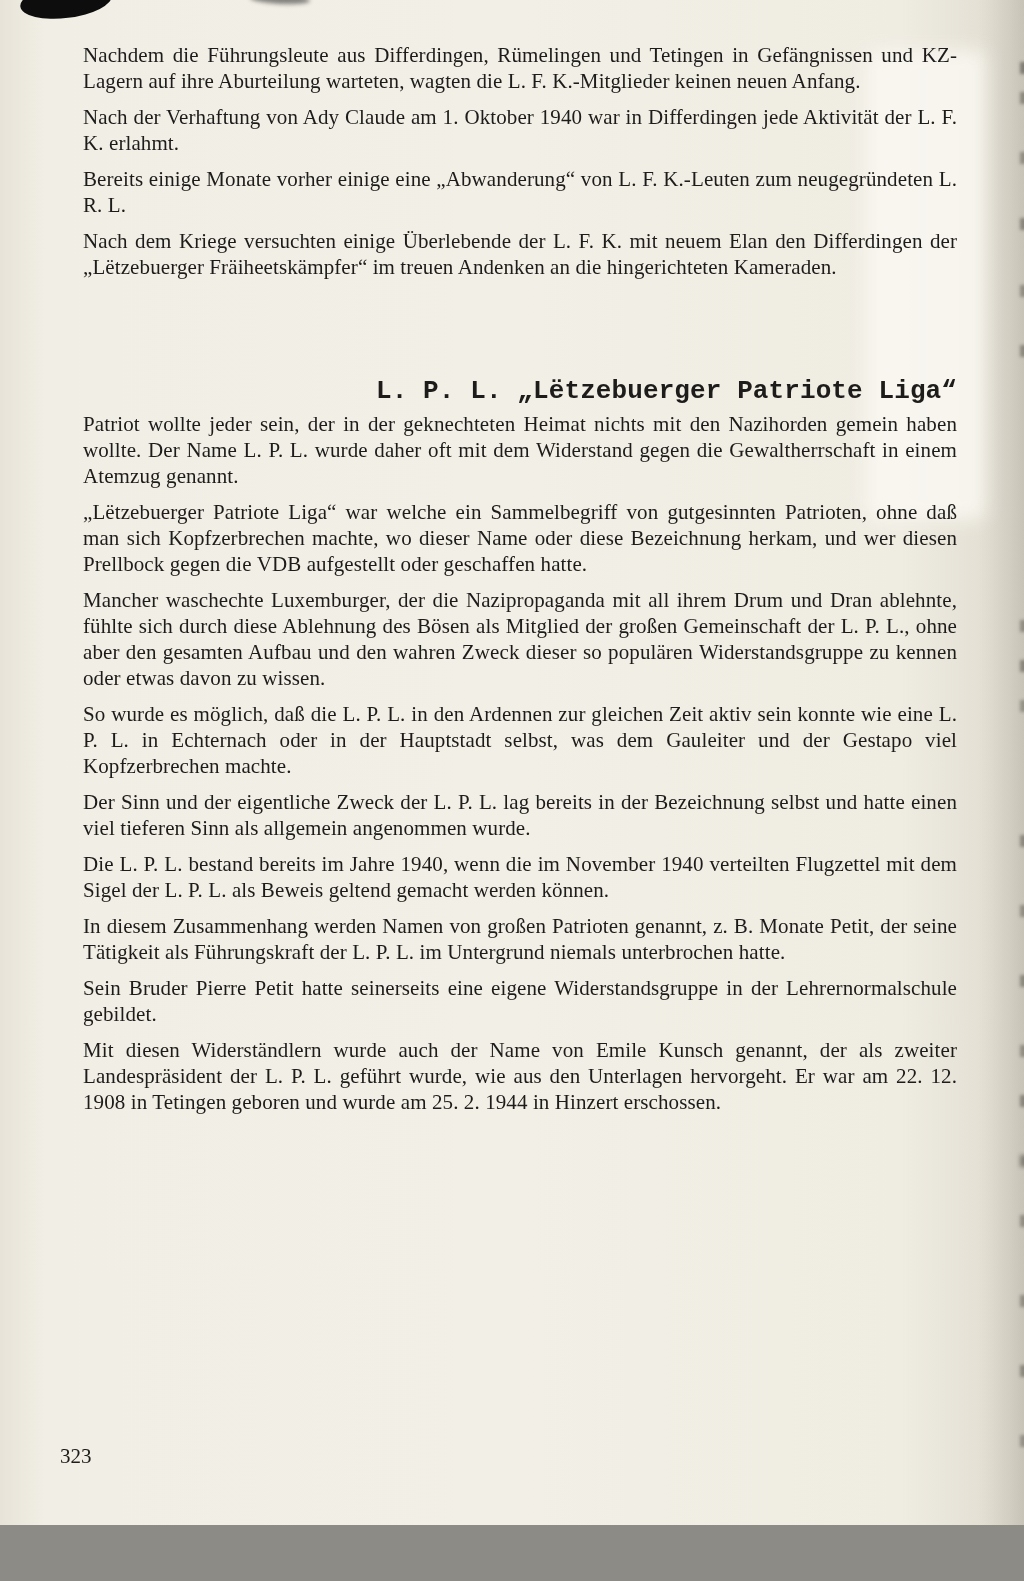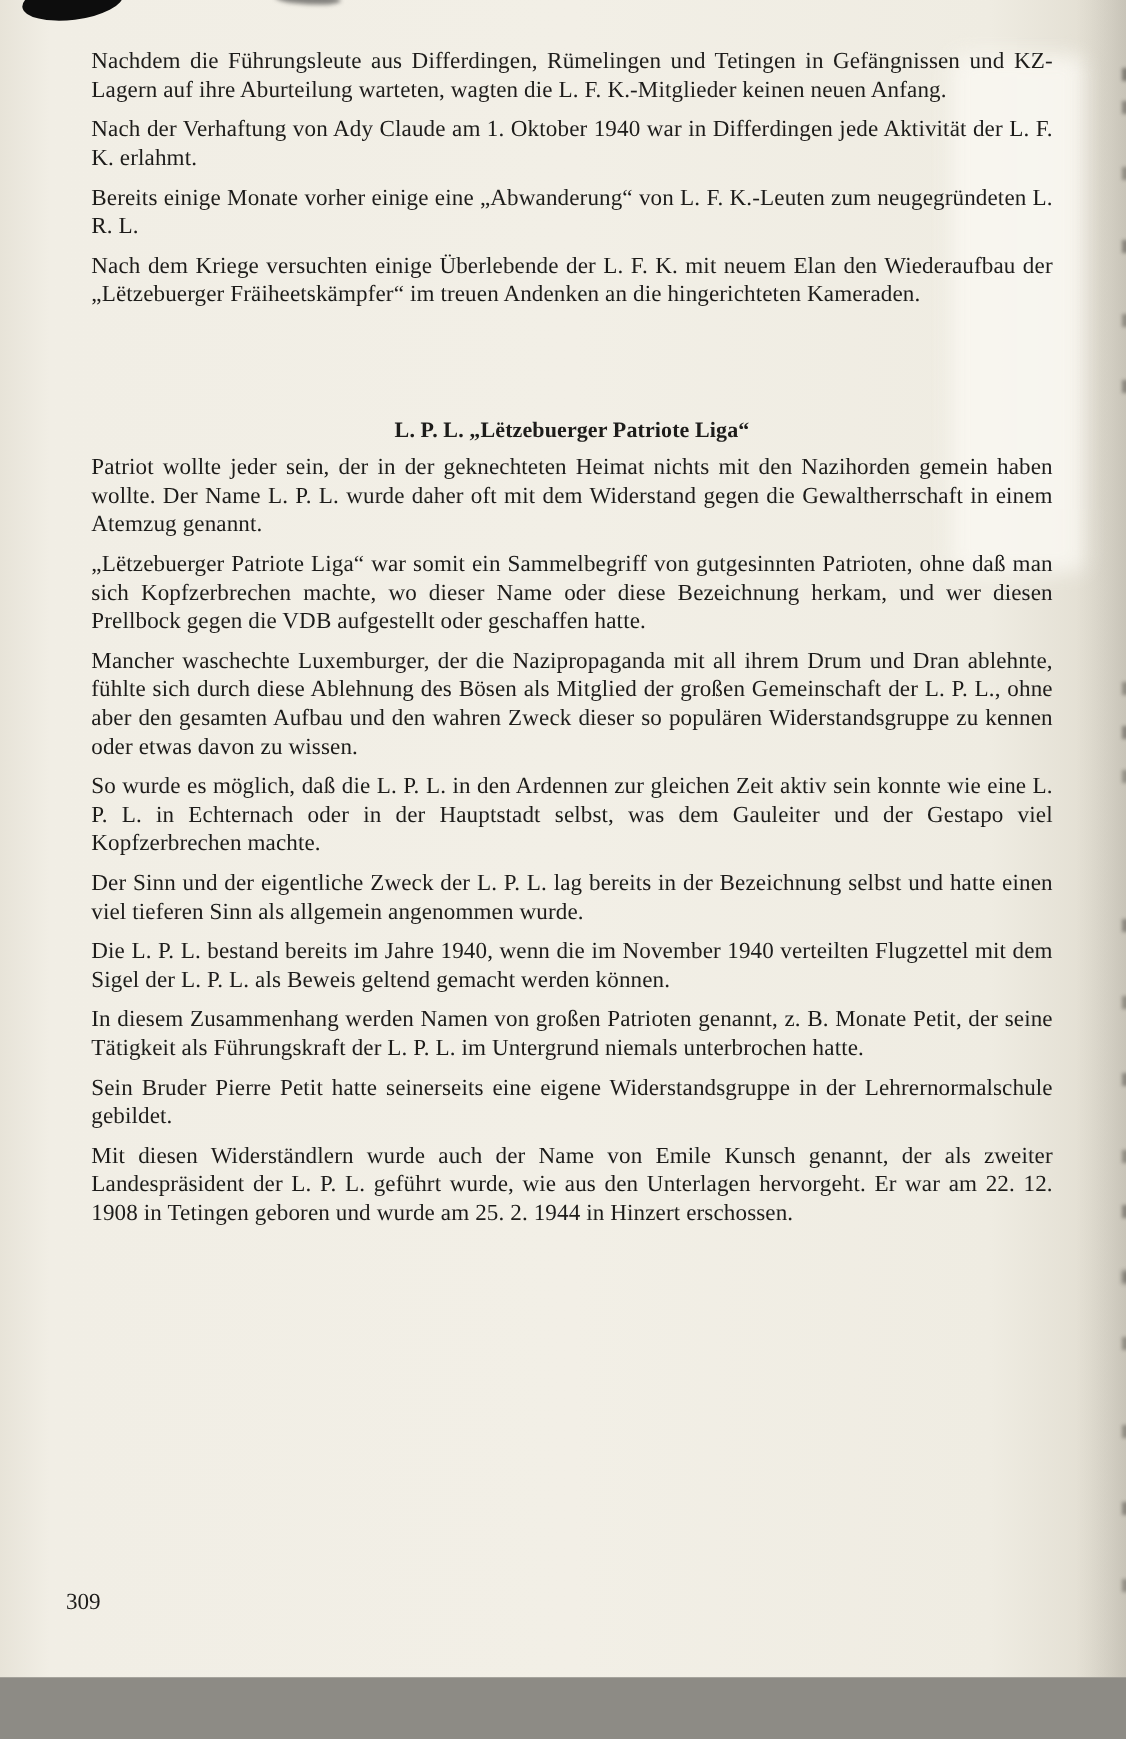--- a/index.html
+++ b/index.html
@@ -107,23 +107,24 @@
     font-size: 21px;
     line-height: 26px;
     text-align: justify;
     letter-spacing: .1px;
   }
   .para {
     margin: 0 0 10px 0;
   }
   .heading {
     margin: 98px 0 7px 0;
-    font-size: 20px;
+    font-size: 26px;
     font-weight: bold;
-    text-align: center;
+    text-align: right;
+    font-family: Liberation Mono, monospace;
   }
   .page-number {
     position: absolute;
     left: 60px;
     bottom: 56px;
     font-size: 21px;
   }
 </style>
 </head>
 <body>
@@ -133,30 +134,30 @@
   <div class="corner-mark"></div>
   <div class="corner-mark2"></div>
   <div class="light-patch"></div>
   <div class="right-strip"></div>
   <div class="smudges"></div>
 
   <main class="text-block">
     <p class="para">Nachdem die Führungsleute aus Differdingen, Rümelingen und Tetingen in Gefängnissen und KZ-Lagern auf ihre Aburteilung warteten, wagten die L. F. K.-Mitglieder keinen neuen Anfang.</p>
     <p class="para">Nach der Verhaftung von Ady Claude am 1. Oktober 1940 war in Differdingen jede Aktivität der L. F. K. erlahmt.</p>
     <p class="para">Bereits einige Monate vorher einige eine „Abwanderung“ von L. F. K.-Leuten zum neugegründeten L. R. L.</p>
-    <p class="para">Nach dem Kriege versuchten einige Überlebende der L. F. K. mit neuem Elan den Wiederaufbau der „Lëtzebuerger Fräiheetskämpfer“ im treuen Andenken an die hingerichteten Kameraden.</p>
+    <p class="para">Nach dem Kriege versuchten einige Überlebende der L. F. K. mit neuem Elan den Differdingen der „Lëtzebuerger Fräiheetskämpfer“ im treuen Andenken an die hingerichteten Kameraden.</p>
 
     <h2 class="heading">L. P. L. „Lëtzebuerger Patriote Liga“</h2>
 
     <p class="para">Patriot wollte jeder sein, der in der geknechteten Heimat nichts mit den Nazihorden gemein haben wollte. Der Name L. P. L. wurde daher oft mit dem Widerstand gegen die Gewaltherrschaft in einem Atemzug genannt.</p>
-    <p class="para">„Lëtzebuerger Patriote Liga“ war somit ein Sammelbegriff von gutgesinnten Patrioten, ohne daß man sich Kopfzerbrechen machte, wo dieser Name oder diese Bezeichnung herkam, und wer diesen Prellbock gegen die VDB aufgestellt oder geschaffen hatte.</p>
+    <p class="para">„Lëtzebuerger Patriote Liga“ war welche ein Sammelbegriff von gutgesinnten Patrioten, ohne daß man sich Kopfzerbrechen machte, wo dieser Name oder diese Bezeichnung herkam, und wer diesen Prellbock gegen die VDB aufgestellt oder geschaffen hatte.</p>
     <p class="para">Mancher waschechte Luxemburger, der die Nazipropaganda mit all ihrem Drum und Dran ablehnte, fühlte sich durch diese Ablehnung des Bösen als Mitglied der großen Gemeinschaft der L. P. L., ohne aber den gesamten Aufbau und den wahren Zweck dieser so populären Widerstandsgruppe zu kennen oder etwas davon zu wissen.</p>
     <p class="para">So wurde es möglich, daß die L. P. L. in den Ardennen zur gleichen Zeit aktiv sein konnte wie eine L. P. L. in Echternach oder in der Hauptstadt selbst, was dem Gauleiter und der Gestapo viel Kopfzerbrechen machte.</p>
     <p class="para">Der Sinn und der eigentliche Zweck der L. P. L. lag bereits in der Bezeichnung selbst und hatte einen viel tieferen Sinn als allgemein angenommen wurde.</p>
     <p class="para">Die L. P. L. bestand bereits im Jahre 1940, wenn die im November 1940 verteilten Flugzettel mit dem Sigel der L. P. L. als Beweis geltend gemacht werden können.</p>
     <p class="para">In diesem Zusammenhang werden Namen von großen Patrioten genannt, z. B. Monate Petit, der seine Tätigkeit als Führungskraft der L. P. L. im Untergrund niemals unterbrochen hatte.</p>
     <p class="para">Sein Bruder Pierre Petit hatte seinerseits eine eigene Widerstandsgruppe in der Lehrernormalschule gebildet.</p>
     <p class="para">Mit diesen Widerständlern wurde auch der Name von Emile Kunsch genannt, der als zweiter Landespräsident der L. P. L. geführt wurde, wie aus den Unterlagen hervorgeht. Er war am 22. 12. 1908 in Tetingen geboren und wurde am 25. 2. 1944 in Hinzert erschossen.</p>
   </main>
 
-  <div class="page-number">309</div>
+  <div class="page-number">323</div>
 
 </div>
 
 </body></html>

